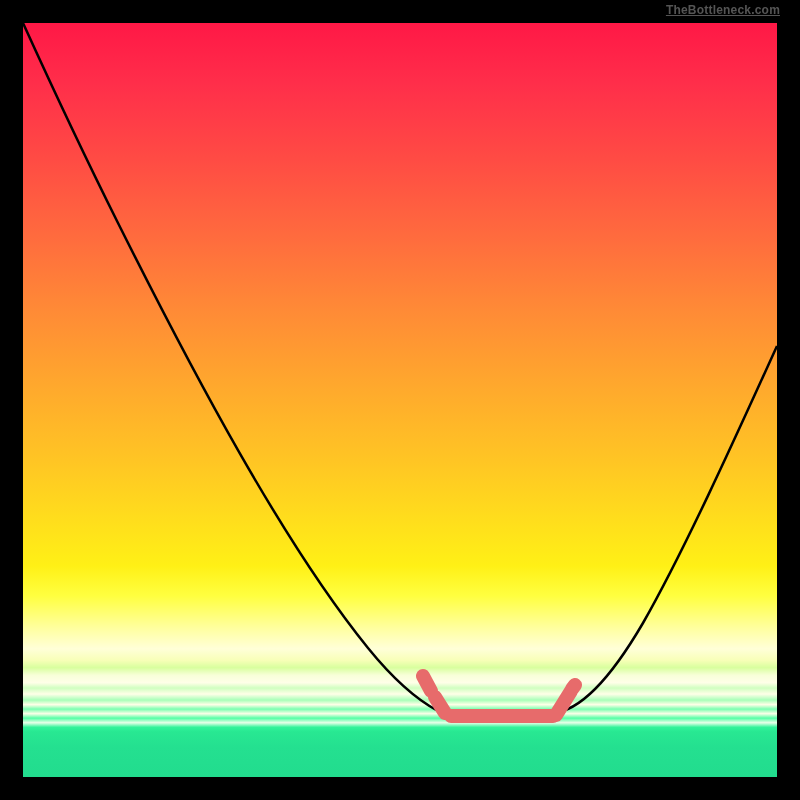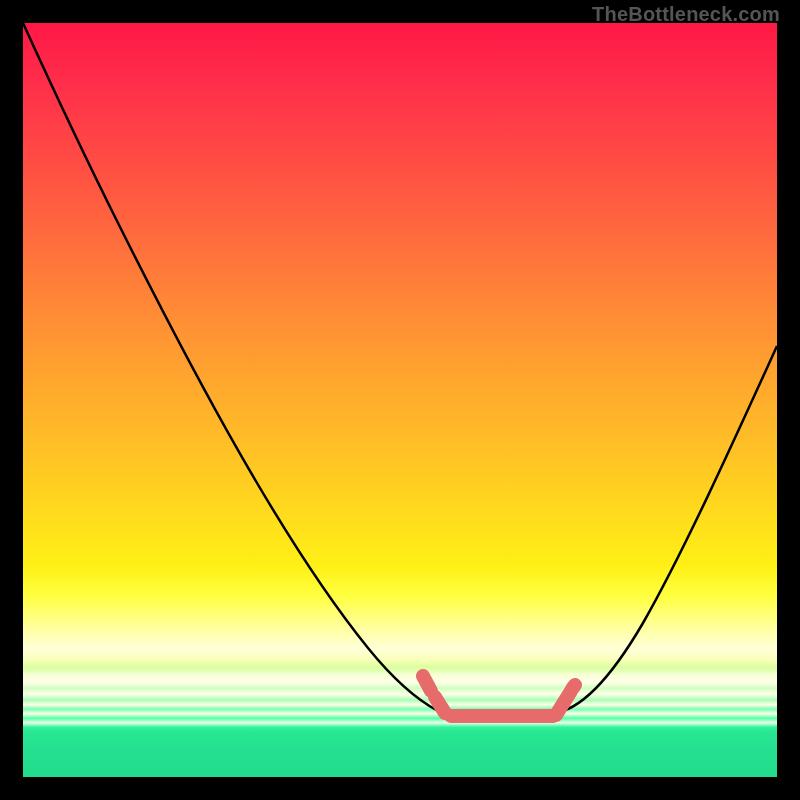--- a/index.html
+++ b/index.html
@@ -56,23 +56,24 @@
       #24e090 96%,
       #22dc8e 100%
     );
   }
   .watermark {
     position: absolute;
     top: 3px;
     right: 20px;
     color: #555555;
     font-family: Arial, Helvetica, sans-serif;
-    font-size: 20px;
+    font-size: 12px;
     font-weight: 600;
     letter-spacing: 0.2px;
+    text-decoration: underline;
   }
   svg.curve {
     position: absolute;
     left: 0;
     top: 0;
   }
 </style>
 </head>
 <body>
 

